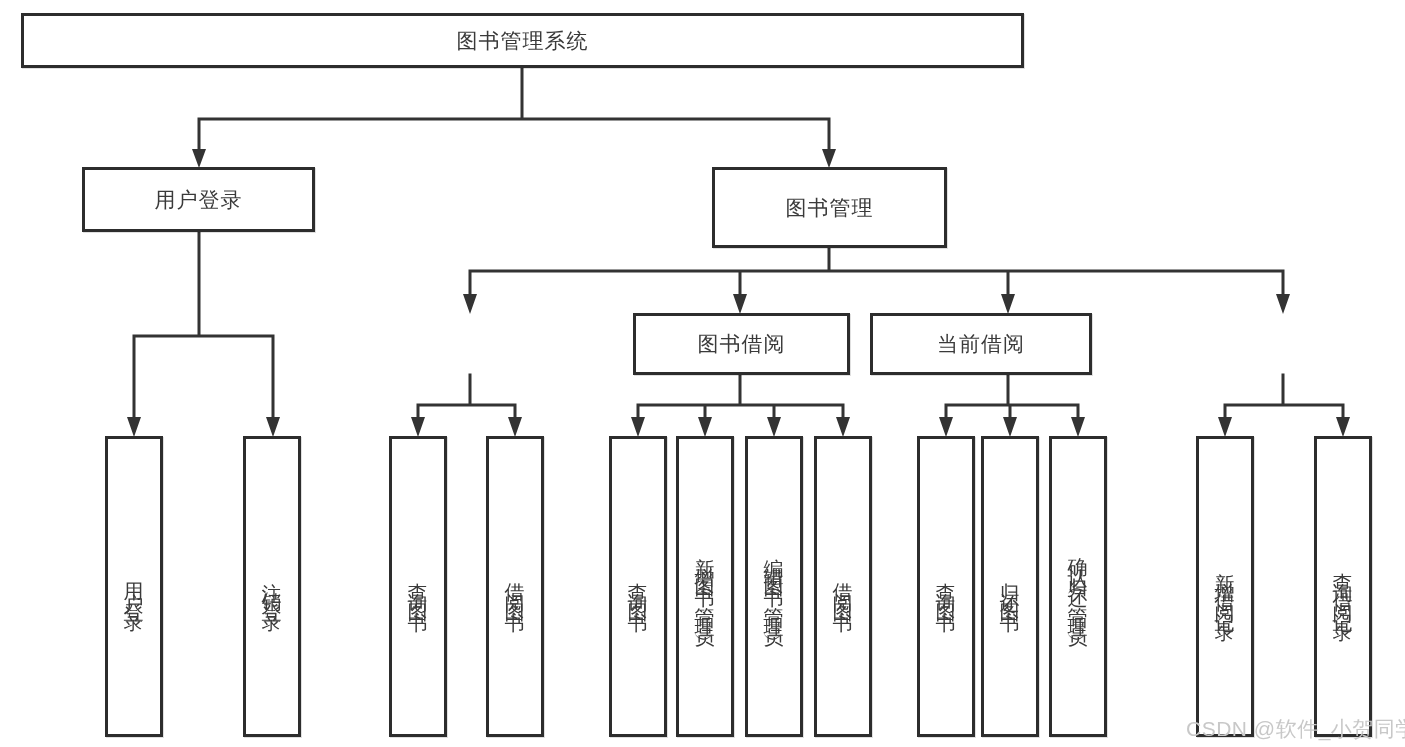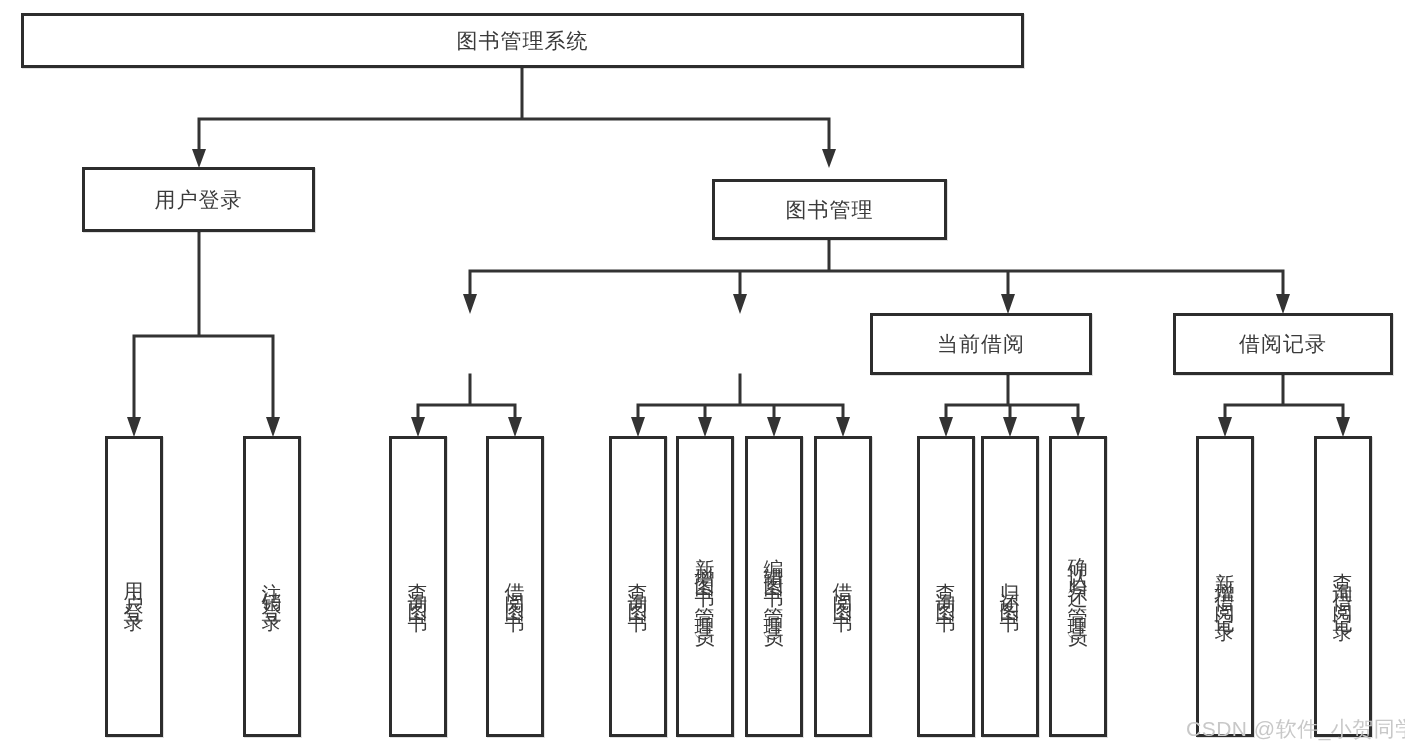--- a/index.html
+++ b/index.html
@@ -100,29 +100,29 @@
              M1336 417 L1350 417 L1343 437 Z" fill="var(--line)" stroke="none"></path>
   </svg>
 
   <div class="node" style="left:21px;top:13px;width:1003px;height:55px">
     <span class="h-label">图书管理系统</span>
   </div>
 
   <div class="node" style="left:82px;top:167px;width:233px;height:65px">
     <span class="h-label">用户登录</span>
   </div>
-  <div class="node" style="left:712px;top:179px;width:235px;height:61px">
+  <div class="node" style="left:712px;top:167px;width:235px;height:81px">
     <span class="h-label">图书管理</span>
   </div>
 
+  <div class="node" style="left:633px;top:313px;width:217px;height:62px">
+    <span class="h-label">图书借阅</span>
+  </div>
   <div class="node" style="left:870px;top:313px;width:222px;height:62px">
     <span class="h-label">当前借阅</span>
-  </div>
-  <div class="node" style="left:1173px;top:313px;width:220px;height:62px">
-    <span class="h-label">借阅记录</span>
   </div>
 
   <div class="node leaf" style="left:105px">
     <span class="v-label">用户登录</span>
   </div>
   <div class="node leaf" style="left:243px">
     <span class="v-label">注销登录</span>
   </div>
 
   <div class="node leaf" style="left:389px">

